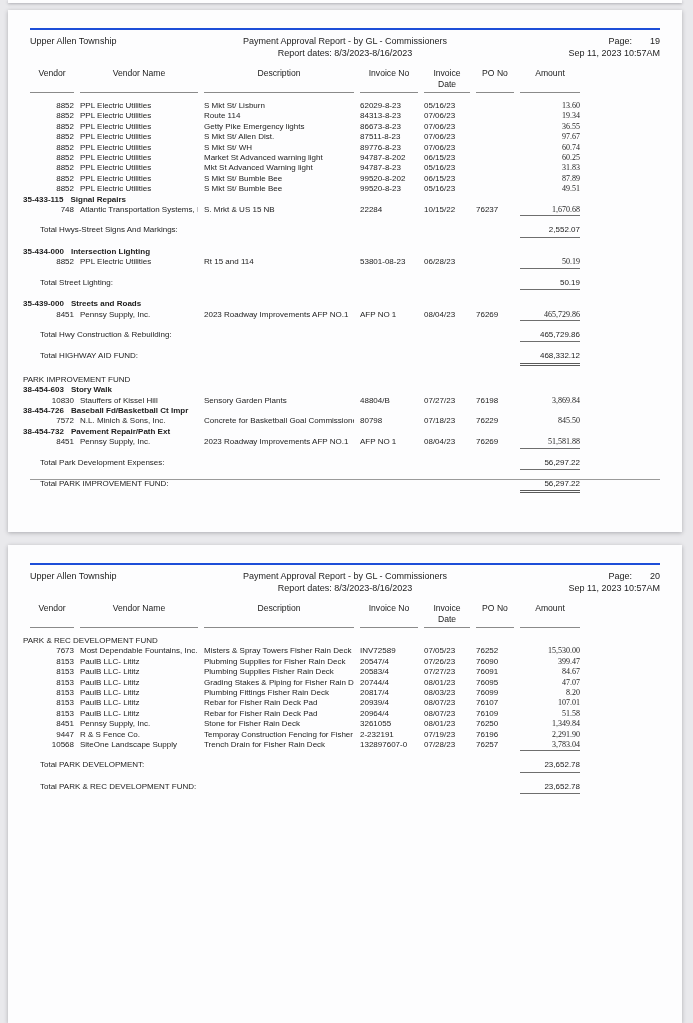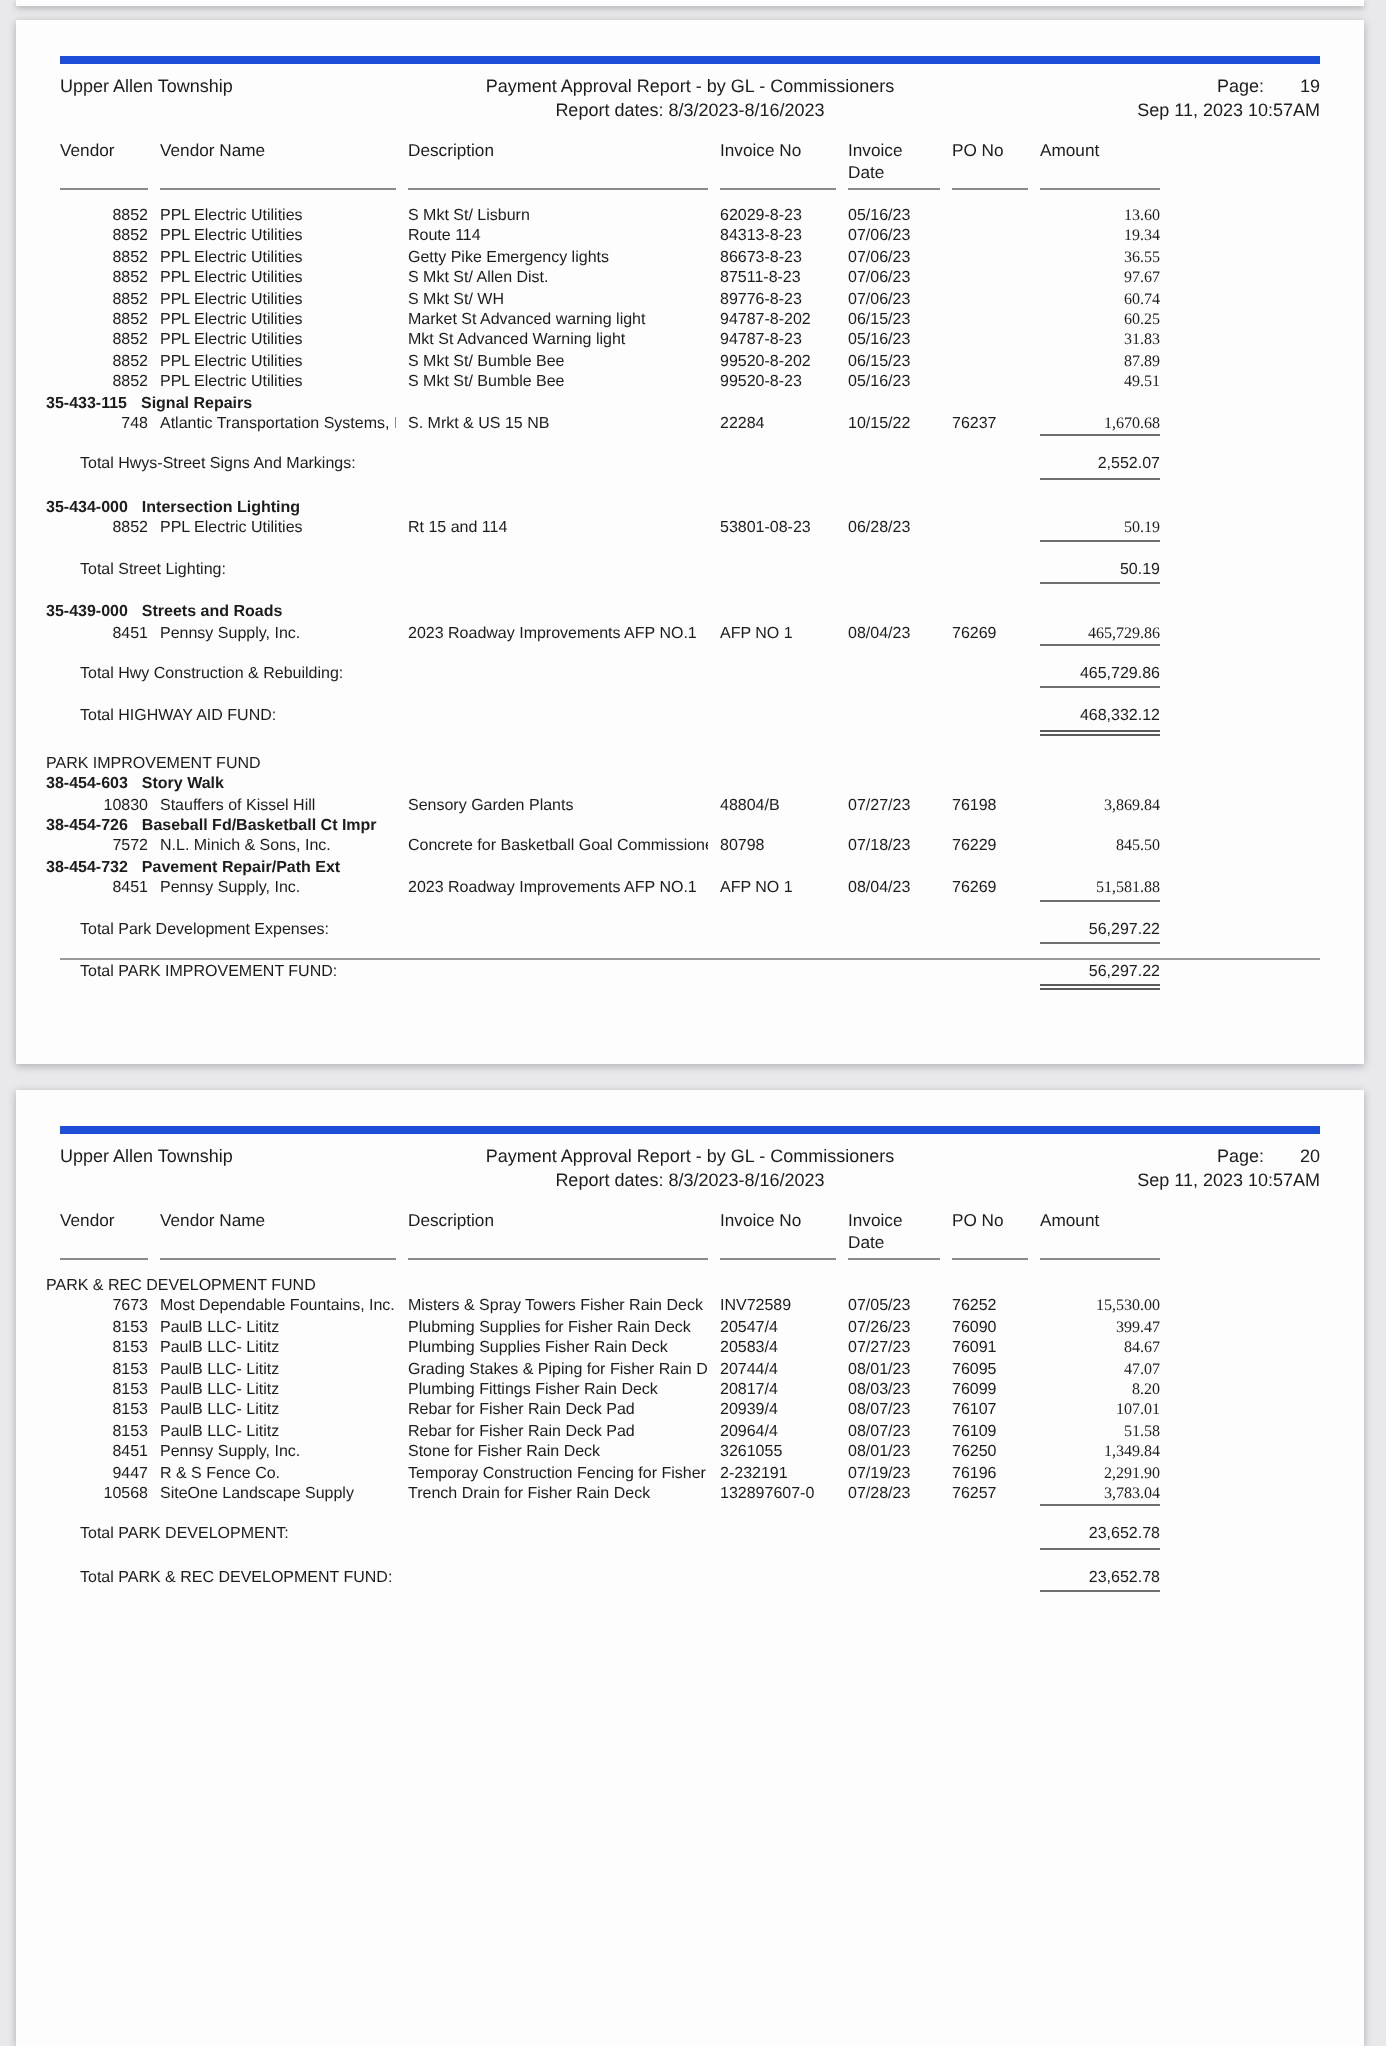--- a/index.html
+++ b/index.html
@@ -13,38 +13,38 @@
     position:absolute; top:0; left:8px; width:674px; height:3px;
     background:#fdfdfe; box-shadow:0 1px 3px rgba(60,60,70,.35);
   }
   .page-card {
     position:absolute; left:8px; width:674px; background:#fdfdfe;
     box-shadow:0 1px 4px rgba(60,60,70,.35);
     overflow:hidden;
   }
   #page-0 { top:10px; height:522px; }
   #page-1 { top:545px; height:478px; }
-  .content { margin:18px 22px 0 22px; border-top:4px solid #1d4ed8; padding-top:6px; }
+  .content { margin:18px 22px 0 22px; border-top:2px solid #1d4ed8; padding-top:6px; }
   .report-header {
     display:grid; grid-template-columns:1fr auto 1fr;
     font-size:9px; line-height:11.5px;
   }
   .township { text-align:left; }
   .title-block { text-align:center; }
   .page-info { text-align:right; }
   .page-no { display:inline-block; min-width:18px; text-align:right; margin-left:10px; }
 
   .grid7 {
     display:grid;
     grid-template-columns:44px 118px 150px 58px 46px 38px 60px;
     column-gap:6px;
     width:550px;
   }
   .col-header { margin-top:9px; margin-bottom:8px; font-size:8.6px; line-height:11px; }
-  .col-header .hcell { padding-bottom:2px; border-bottom:1px solid #8a8a8a; }
+  .col-header .hcell { text-align:center; padding-bottom:2px; border-bottom:1px solid #8a8a8a; }
 
   .table-area { font-size:8px; }
   .r { line-height:10.4px; }
   .c-vendor { text-align:right; white-space:nowrap; }
   .c-name, .c-desc, .c-inv, .c-date, .c-po { text-align:left; white-space:nowrap; overflow:hidden; }
   .c-amt { text-align:right; white-space:nowrap;font-family:Liberation Serif, serif; }
   .u1 { border-bottom:1px solid #6e6e6e; }
 
   .sec { font-weight:bold; line-height:10.4px; margin-left:-7px; white-space:nowrap; }
   .sec .nm { margin-left:7px; }

